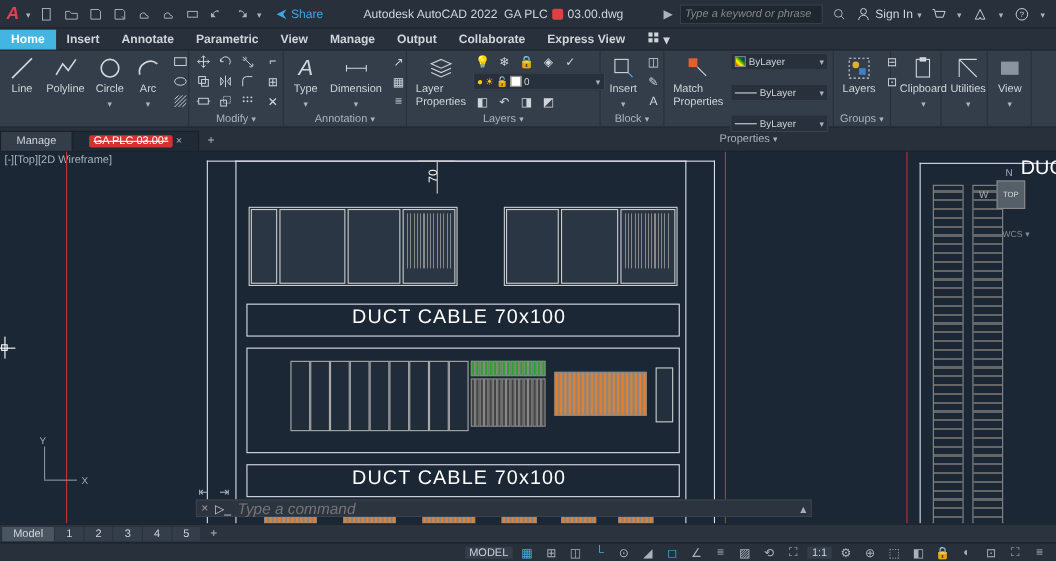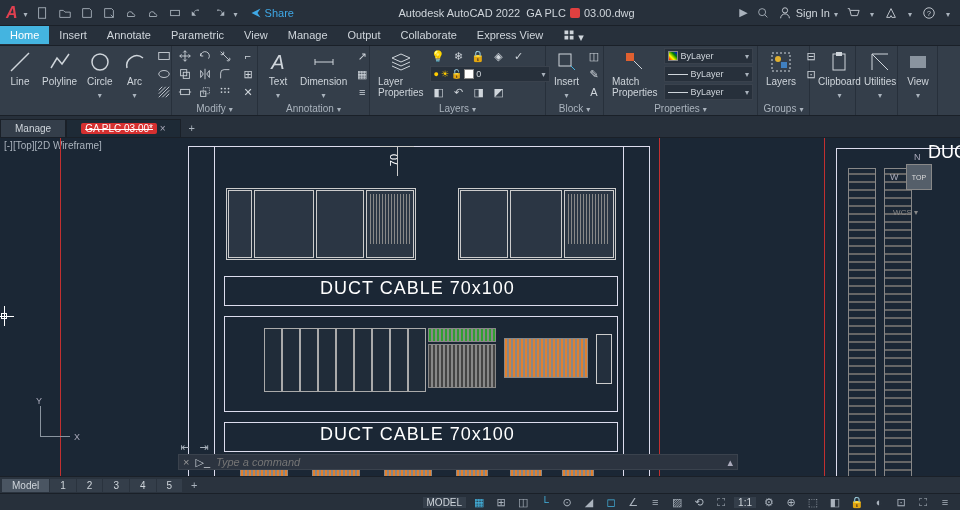--- a/index.html
+++ b/index.html
@@ -10,21 +10,21 @@
 .qat-btn { width:18px; height:18px; display:flex; align-items:center; justify-content:center; color:#aab3bd; cursor:pointer; }
 .qat-btn svg { width:14px; height:14px; }
 .share { color:#3fa8e6; display:flex; align-items:center; gap:3px; margin-left:6px; }
 .title-center { flex:1; text-align:center; display:flex; justify-content:center; align-items:center; gap:6px; }
 .title-app { color:#cfd5db; }
 .title-file { color:#cfd5db; display:flex; align-items:center; gap:4px; }
 .title-file .dot { width:10px; height:10px; background:#e04040; border-radius:2px; }
 .search-box { background:#1e2730; border:1px solid #3a424d; width:130px; height:18px; padding:0 4px; color:#888; font-style:italic; font-size:10px; display:flex; align-items:center; }
 .signin { display:flex; align-items:center; gap:4px; color:#cfd5db; }
 .titleright { display:flex; gap:8px; align-items:center; margin-right:4px; }
-.menubar { height:20px; background:#27303b; display:flex; align-items:flex-start; border-bottom:1px solid #1a2028; }
+.menubar { height:20px; background:#27303b; display:flex; align-items:center; border-bottom:1px solid #1a2028;font-weight:bold; }
 .menu-tab { padding:3px 10px; color:#cfd5db; cursor:pointer; font-size:11px; }
 .menu-tab.active { background:#44b4e0; color:#fff; }
 .ribbon { height:70px; background:#343e4a; display:flex; border-bottom:1px solid #1a2028; }
 .panel { border-right:1px solid #27303b; display:flex; flex-direction:column; padding:2px 4px 0; }
 .panel-body { flex:1; display:flex; align-items:flex-start; gap:2px; }
 .panel-title { text-align:center; font-size:10px; color:#aab3bd; padding:1px 0; display:flex; justify-content:center; align-items:center; gap:3px; }
 .big-btn { display:flex; flex-direction:column; align-items:center; gap:2px; padding:2px 4px; color:#cfd5db; cursor:pointer; font-size:10px; }
 .big-btn .ico { width:24px; height:24px; display:flex; align-items:center; justify-content:center; }
 .small-grid { display:grid; grid-template-columns:repeat(3,18px); grid-auto-rows:16px; gap:2px; }
 .small-btn { width:18px; height:16px; display:flex; align-items:center; justify-content:center; cursor:pointer; }
@@ -48,29 +48,29 @@
 .module-row { position:absolute; display:flex; }
 .slot { border:1px solid #aaa; background:rgba(180,180,190,0.04); }
 .term-strip { position:absolute; display:flex; }
 .term { width:4px; border:1px solid #888; }
 .term.g { background:#30a030; }
 .term.o { background:#e08030; }
 .viewcube { position:absolute; top:16px; right:18px; width:46px; height:46px; }
 .viewcube .face { position:absolute; width:26px; height:26px; top:10px; left:10px; background:#555f6a; border:1px solid #888; display:flex; align-items:center; justify-content:center; font-size:7px; color:#ddd; }
 .viewcube .n { position:absolute; top:-2px; left:18px; font-size:9px; color:#aab; }
 .viewcube .w { position:absolute; top:18px; left:-6px; font-size:9px; color:#aab; }
-.wcs { position:absolute; top:70px; right:42px; font-size:8px; color:#888;padding-left:30px; }
+.wcs { position:absolute; top:70px; right:24px; font-size:8px; color:#888;padding-left:30px; }
 .ucs { position:absolute; left:40px; bottom:40px; }
 .ucs-x { position:absolute; width:30px; height:1px; background:#8a949f; top:0; left:0; }
 .ucs-y { position:absolute; width:1px; height:30px; background:#8a949f; top:-30px; left:0; }
 .ucs .lx { position:absolute; top:-4px; left:34px; font-size:9px; color:#aab; }
 .ucs .ly { position:absolute; top:-40px; left:-4px; font-size:9px; color:#aab; }
 .cmdbar { position:absolute; left:178px; bottom:40px; width:560px; height:16px; background:#2c3440; border:1px solid #3a424d; display:flex; align-items:center; gap:6px; padding:0 4px; }
 .cmdbar .x { color:#999; cursor:pointer; }
-.cmdbar input { flex:1; background:transparent; border:none; color:#888; font-style:italic; font-size:11px; outline:none; }
+.cmdbar input { flex:1; background:transparent; border:none; color:#888; font-style:italic; font-size:14px; outline:none; }
 .bottomtabs { position:absolute; left:0; bottom:17px; height:17px; background:#2a333e; display:flex; align-items:center; gap:1px; padding-left:2px; width:100%; border-top:1px solid #1a2028; }
 .btab { padding:1px 10px; background:#343e4a; font-size:10px; color:#cfd5db; cursor:pointer; }
 .btab.active { background:#4a5562; }
 .btab-plus { padding:1px 8px; color:#aab3bd; cursor:pointer; }
 .statusbar { position:absolute; left:0; bottom:0; right:0; height:17px; background:#27303b; display:flex; align-items:center; justify-content:flex-end; gap:4px; padding:0 6px; border-top:1px solid #1a2028; }
 .sb-btn { width:18px; height:14px; display:flex; align-items:center; justify-content:center; cursor:pointer; color:#aab3bd; }
 .sb-btn.active { color:#44b4e0; }
 .sb-txt { font-size:10px; color:#cfd5db; padding:0 4px; background:#343e4a; }
 .crosshair { position:absolute; left:4px; top:178px; }
 .crosshair .h { position:absolute; width:20px; height:1px; background:#fff; top:0; left:-10px; }
@@ -140,20 +140,23 @@
   </span>
   <div class="title-center">
     <span class="title-app">Autodesk AutoCAD 2022</span>
     <span class="title-file">
       <span>GA PLC</span>
         <span class="dot"></span>
         <span>03.00.dwg</span>
     </span>
   </div>
   <span style="color:#aab3bd">▶</span>
+  <div class="search-box">
+      <span>Type a keyword or phrase</span>
+    </div>
   <span class="qat-btn">
       <svg viewBox="0 0 16 16">
         <circle cx="7" cy="7" r="4" fill="none" stroke="#aab3bd"></circle>
         <path d="M10 10l3 3" stroke="#aab3bd"></path>
       </svg>
     </span>
   <div class="signin">
     <svg width="14" height="14" viewBox="0 0 16 16">
         <circle cx="8" cy="5" r="3" fill="none" stroke="#cfd5db"></circle>
         <path d="M3 14a5 5 0 0110 0" fill="none" stroke="#cfd5db"></path>
@@ -327,21 +330,21 @@
     <div class="panel-title">
         <span>Modify</span>
         <span class="chev"></span>
       </div>
   </div>
 
   <div class="panel" style="width:112px">
     <div class="panel-body">
       <div class="big-btn">
           <span class="ico" style="font-size:20px;font-style:italic">A</span>
-          <span>Text</span>
+          <span>Type</span>
           <span class="chev"></span>
         </div>
       <div class="big-btn">
           <span class="ico">
             <svg viewBox="0 0 24 24">
               <path d="M3 12h18M3 9v6M21 9v6" stroke="#cfd5db"></path>
             </svg>
           </span>
           <span>Dimension</span>
           <span class="chev"></span>
@@ -431,21 +434,21 @@
       <div class="big-btn">
           <span class="ico">
             <svg viewBox="0 0 24 24">
               <rect x="3" y="3" width="8" height="8" fill="#e06030"></rect>
               <path d="M11 11l8 8" stroke="#cfd5db"></path>
             </svg>
           </span>
           <span style="white-space:pre">Match
 Properties</span>
         </div>
-      <div style="display:flex;flex-direction:column;gap:2px;flex:1">
+      <div style="display:flex;flex-direction:column;gap:12px;flex:1">
         <div class="drop-row">
             <span style="display:flex;gap:3px;align-items:center">
               <span class="sq" style="background:linear-gradient(45deg,red,yellow,green,blue)"></span>
               <span>ByLayer</span>
             </span>
             <span class="chev"></span>
           </div>
         <div class="drop-row">
             <span style="display:flex;gap:3px;align-items:center">
               <span style="width:20px;height:1px;background:#cfd5db"></span>

